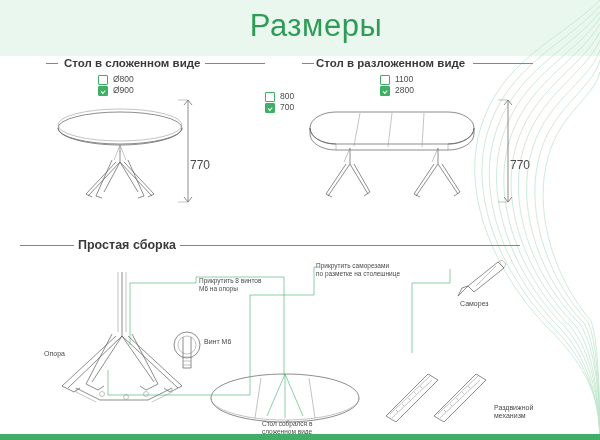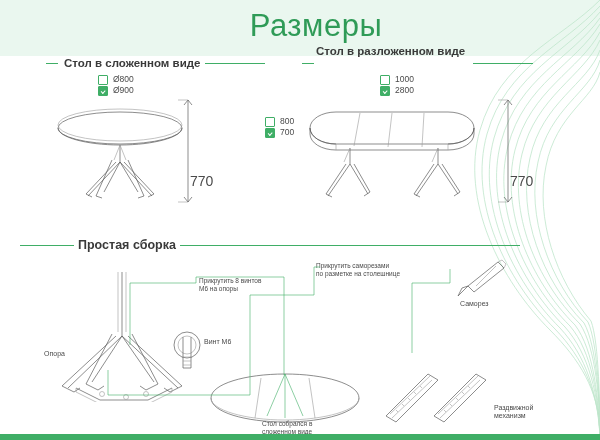--- a/index.html
+++ b/index.html
@@ -51,21 +51,21 @@
     display:inline-block;position:relative;flex:none;border-radius:1px;
   }
   .chk.on{background:#3fae66;}
   .chk.on:after{
     content:"";position:absolute;left:1.5px;top:3px;width:3px;height:1.5px;
     border-left:1.2px solid #fff;border-bottom:1.2px solid #fff;
     transform:rotate(-45deg);
   }
   .legend-box{position:absolute;}
   .dim{
-    position:absolute;font-size:14px;color:#4a4a4a;margin-top:15px;
+    position:absolute;font-size:12px;color:#4a4a4a;
   }
   .callout{
     position:absolute;font-size:6.5px;color:#4a4a4a;line-height:8px;
     white-space:pre-line;
   }
   .part-label{
     position:absolute;font-size:7px;color:#4a4a4a;
   }
   svg{display:block;}
   .ln{stroke:#5b5b5b;stroke-width:.7;fill:none;}
@@ -126,36 +126,36 @@
   </svg>
 
   <svg style="position:absolute;left:178px;top:98px;" width="26" height="106">
     <path class="ln" d="M10 2 L10 104"></path>
     <path class="ln" d="M6 7 L10 2 L14 7"></path>
     <path class="ln" d="M6 99 L10 104 L14 99"></path>
     <path class="ln-lt" d="M0 2 L10 2 M0 104 L10 104"></path>
   </svg>
   <div class="dim" style="left:190px;top:158px;">770</div>
 
-  <div class="section-label" style="left:316px;top:45px;">Стол в разложенном виде</div>
+  <div class="section-label" style="left:316px;top:57px;">Стол в разложенном виде</div>
   <div class="rule" style="left:302px;top:63px;width:12px;"></div>
   <div class="rule" style="left:473px;top:63px;width:60px;"></div>
 
   <div class="legend-box" style="left:380px;top:74px;">
     <div class="legend-row">
       <span class="chk"></span>
-      <span>1000</span>
+      <span>1100</span>
     </div>
     <div class="legend-row">
       <span class="chk on"></span>
       <span>2800</span>
     </div>
   </div>
 
-  <div class="legend-box" style="left:265px;top:91px;margin-top:25px;">
+  <div class="legend-box" style="left:265px;top:91px;">
     <div class="legend-row">
       <span class="chk"></span>
       <span>800</span>
     </div>
     <div class="legend-row">
       <span class="chk on"></span>
       <span>700</span>
     </div>
   </div>
 

